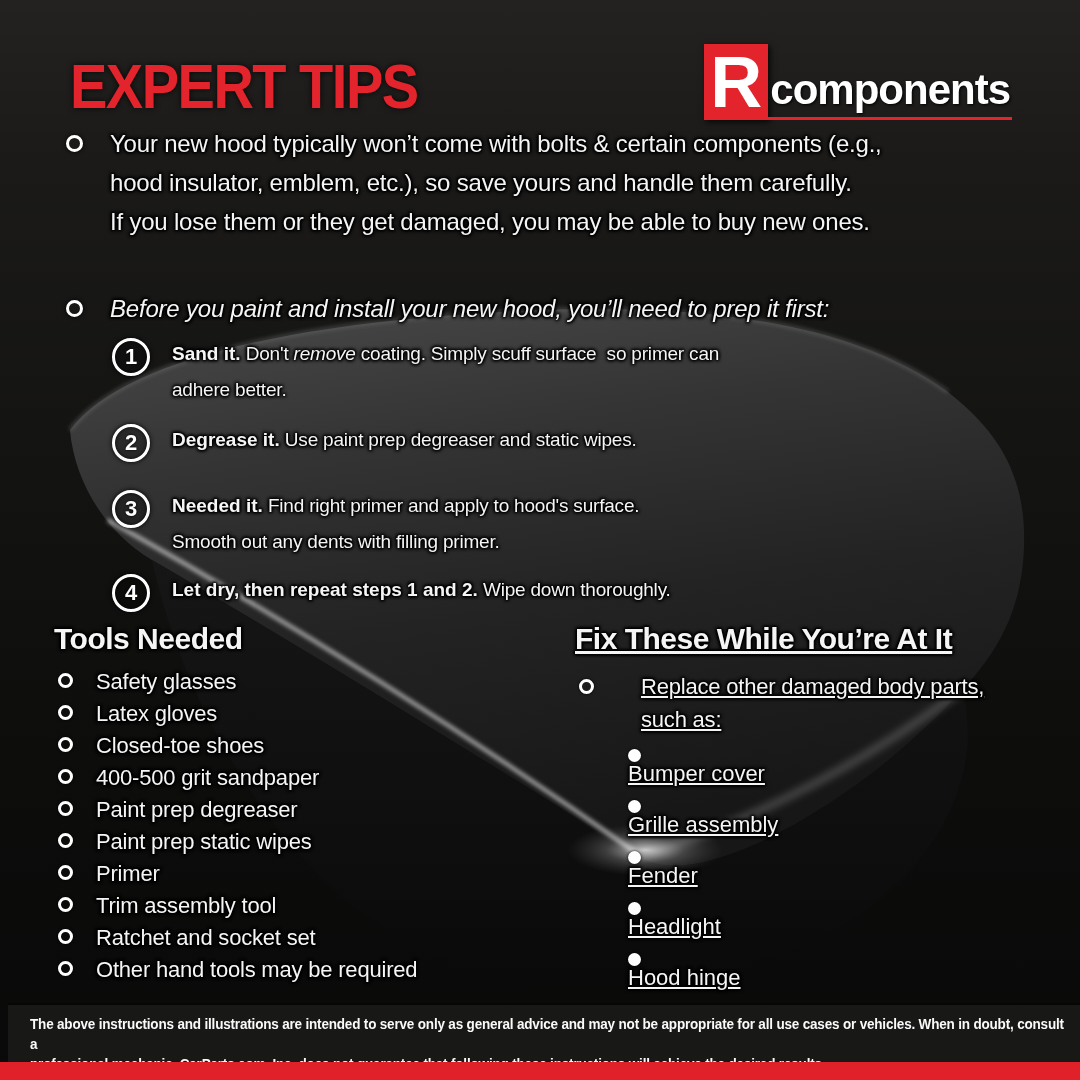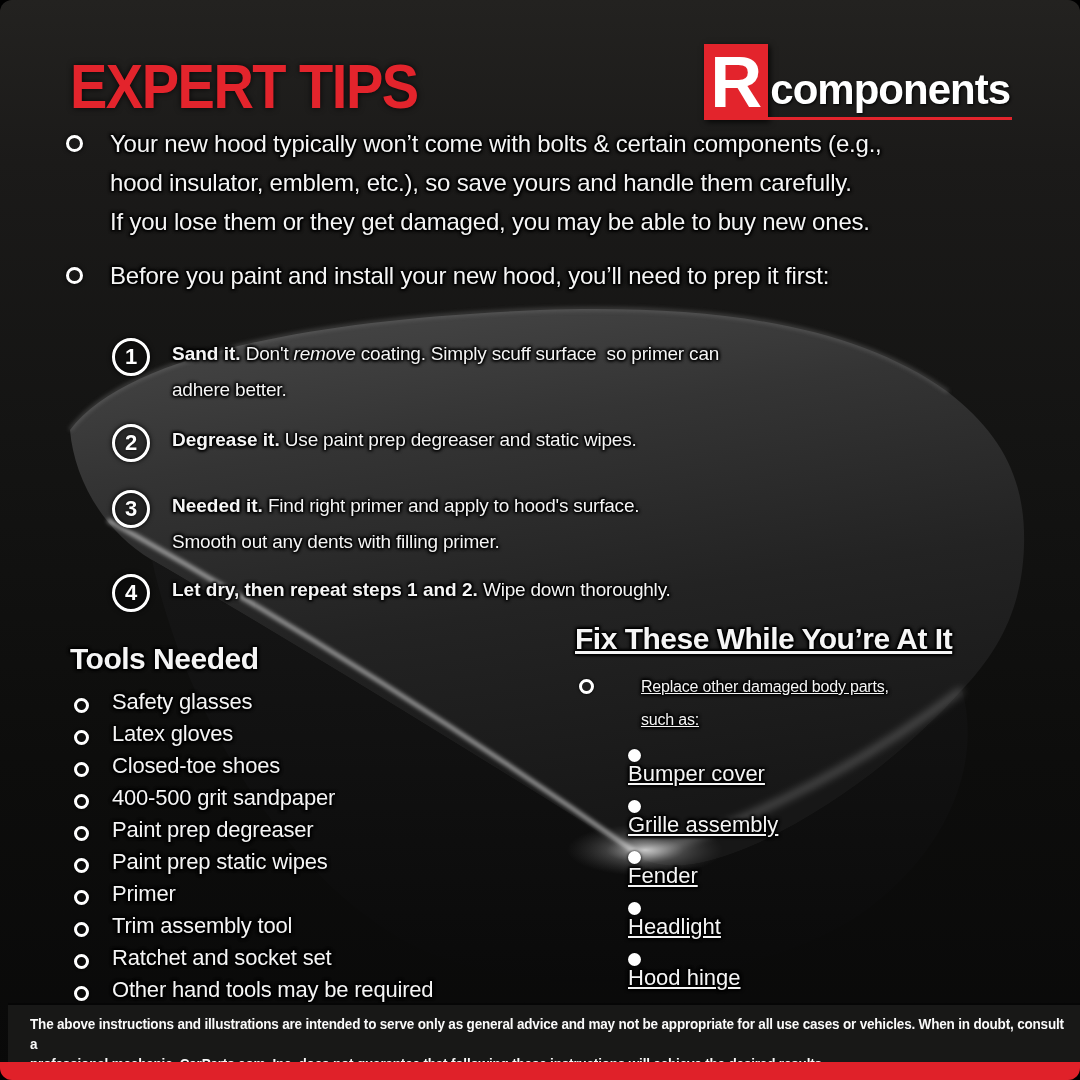--- a/index.html
+++ b/index.html
@@ -1,20 +1,19 @@
 <!DOCTYPE html>
 <html><head>
 <meta charset="utf-8">
 <style>
   html,body{margin:0;padding:0;background:#000;}
   .canvas{
     position:relative;width:1080px;height:1080px;overflow:hidden;
     font-family:"Liberation Sans",sans-serif;color:#f5f5f5;
     background:linear-gradient(180deg,#232220 0%,#1b1a19 15%,#141413 40%,#0d0d0c 70%,#090909 100%);
-    border-radius:12px;
   }
   .layer-art{position:absolute;inset:0;z-index:0;}
   .layer-ui{position:absolute;inset:0;z-index:2;}
   .ts{text-shadow:0 0 4px #000,1px 1px 3px #000,-1px -1px 3px #000,1px -1px 3px #000,-1px 1px 3px #000;}
 
   .title{
     position:absolute;left:70px;top:50px;
     font-size:56px;font-weight:bold;letter-spacing:-1.5px;color:#e3242c;
     transform:scaleY(1.12);transform-origin:top left;
     text-shadow:0 0 6px rgba(0,0,0,.8);
@@ -26,46 +25,46 @@
     box-shadow:2px 2px 6px rgba(0,0,0,.8);
   }
   .logo-rest{
     font-size:42px;font-weight:bold;color:#fff;letter-spacing:-1px;line-height:1;
     padding:0 2px 6px 2px;border-bottom:3px solid #e3242c;
     text-shadow:1px 1px 3px #000;
   }
 
   .bullet-row{position:absolute;display:flex;align-items:flex-start;}
   .b1{left:66px;top:124px;width:960px;}
-  .b2{left:66px;top:256px;width:960px;}
+  .b2{left:66px;top:289px;width:960px;font-style:italic;}
   .ring{flex:0 0 auto;width:11px;height:11px;border:3.5px solid #fff;border-radius:50%;margin-top:11px;box-shadow:0 0 4px #000;}
   .bullet-text{margin-left:27px;font-size:24px;line-height:39px;letter-spacing:-0.2px;white-space:pre-wrap;}
 
   .steps{position:absolute;left:112px;top:336px;width:950px;}
   .step{display:flex;align-items:flex-start;}
   .step.s1{margin-bottom:14px;} .step.s2{margin-bottom:26px;} .step.s3{margin-bottom:12px;}
   .step-num{
     flex:0 0 auto;width:32px;height:32px;border:3px solid #fff;border-radius:50%;
     display:flex;align-items:center;justify-content:center;margin:2px 22px 0 0;
     font-size:22px;font-weight:bold;color:#fff;
     box-shadow:0 0 5px #000, inset 0 0 4px rgba(0,0,0,.8);text-shadow:0 0 3px #000;
     background:rgba(0,0,0,.25);
   }
   .step-text{font-size:19px;line-height:36px;letter-spacing:-0.2px;white-space:pre-wrap;}
   .step-text b{letter-spacing:0;}
 
   .col{position:absolute;top:622px;}
-  .col-tools{left:70px;width:470px;margin-top:20px;}
+  .col-tools{left:54px;width:470px;}
   .col-fix{left:575px;width:485px;text-decoration:underline;}
   .col h2{margin:0 0 14px 0;font-size:30px;font-weight:bold;letter-spacing:-0.5px;}
   .plain-list{list-style:none;margin:0;padding:0;}
-  .plain-list li{display:flex;align-items:flex-end;margin-bottom:9px;font-size:22px;line-height:23px;letter-spacing:-0.2px;}
+  .plain-list li{display:flex;align-items:flex-start;margin-bottom:9px;font-size:22px;line-height:23px;letter-spacing:-0.2px;}
   .ring-sm{flex:0 0 auto;width:9px;height:9px;border:3px solid #fff;border-radius:50%;margin:3px 23px 0 4px;box-shadow:0 0 3px #000;}
   .fix-intro{display:flex;align-items:flex-start;margin-bottom:8px;}
-  .fix-intro .bullet-text{margin-left:24px;font-size:16px;line-height:33px;}
+  .fix-intro .bullet-text{margin-left:24px;font-size:22px;line-height:33px;}
   .sub-list{list-style:none;margin:0;padding:0 0 0 53px;}
   .sub-list li{display:flex;align-items:flex-start;margin-bottom:10px;font-size:22px;line-height:23px;flex-direction:column;}
   .dot{flex:0 0 auto;width:13px;height:13px;border-radius:50%;background:#fff;margin:5px 27px 0 0;box-shadow:0 0 3px #000;}
 
   .disclaimer{
     position:absolute;left:0;right:0;bottom:18px;height:59px;
     background:#181817;border-top:2px solid #060606;
     padding:9px 0 0 22px;box-sizing:border-box;overflow:hidden;margin-left:8px;
   }
   .disclaimer-text{

